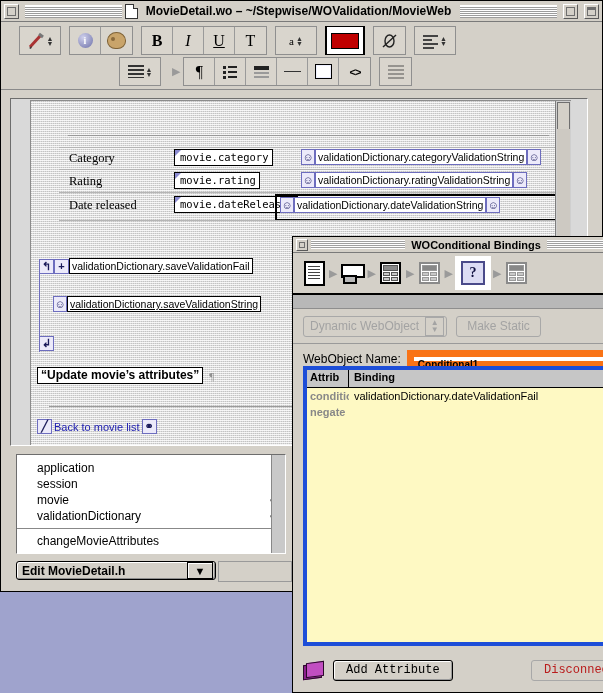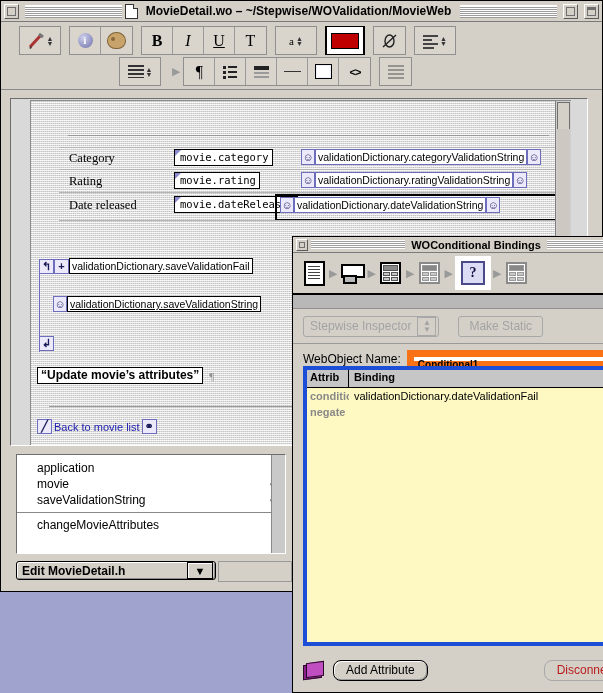--- a/index.html
+++ b/index.html
@@ -398,24 +398,24 @@
   }
   .ic-book i{
     position:absolute;left:0;top:2px;width:17px;height:13px;
     background:#8b1f8b;border:1px solid #2a0a2a;transform:skewY(-8deg);
   }
   .ic-book b{
     position:absolute;left:3px;top:0px;width:16px;height:13px;
     background:#c14ec1;border:1px solid #2a0a2a;transform:skewY(-8deg);
   }
   .btn {
-    height:21px; background:#d4d0c8; border:1px solid #000; border-radius:8px;
+    height:21px; background:#d4d0c8; border:1px solid #000; border-radius:3px;
     box-shadow: inset 1px 1px 0 #fff, inset -1px -1px 0 #9a9a9a;
     font-size:12px; display:flex;align-items:center;justify-content:center;
-    padding:0 12px; box-sizing:border-box;
+    padding:0 12px; box-sizing:border-box;font-family:Liberation Mono, monospace;
   }
   .btn.disabled { color:#b91c1c; border-color:#a8a8a8; box-shadow:none; }
 </style>
 </head>
 <body>
 
 <div id="root">
 
   <div id="main-window">
 
@@ -634,25 +634,28 @@
       </div>
     </div>
 
     <div id="bottom-panel">
       <div id="var-list">
         <div style="padding-top:5px;">
           <div class="vl-item">
             <span>application</span>
           </div>
           <div class="vl-item">
+            <span>session</span>
+          </div>
+          <div class="vl-item">
             <span>movie</span>
             <span class="chev">┳</span>
           </div>
           <div class="vl-item">
-            <span>saveValidationString</span>
+            <span>validationDictionary</span>
             <span class="chev">┳</span>
           </div>
           <div class="vl-sep"></div>
           <div class="vl-item">
             <span>changeMovieAttributes</span>
           </div>
         </div>
         <div id="var-list-scroll"></div>
       </div>
 
@@ -724,24 +727,24 @@
             <span></span>
             <span></span>
           </span>
       </div>
     </div>
 
     <div id="insp-graybar"></div>
 
     <div id="insp-row2">
       <div class="dim-popup">
-        <span class="t">Stepwise Inspector</span>
+        <span class="t">Dynamic WebObject</span>
         <span class="ab">▲<br>▼</span>
       </div>
-      <div class="dim-btn" style="margin-left:19px;">
+      <div class="dim-btn" style="margin-left:9px;">
         <span>Make Static</span>
       </div>
     </div>
 
     <div id="name-row">
       <span class="lbl">WebObject Name:</span>
       <span id="name-field">Conditional1</span>
     </div>
 
     <div id="attr-table">

